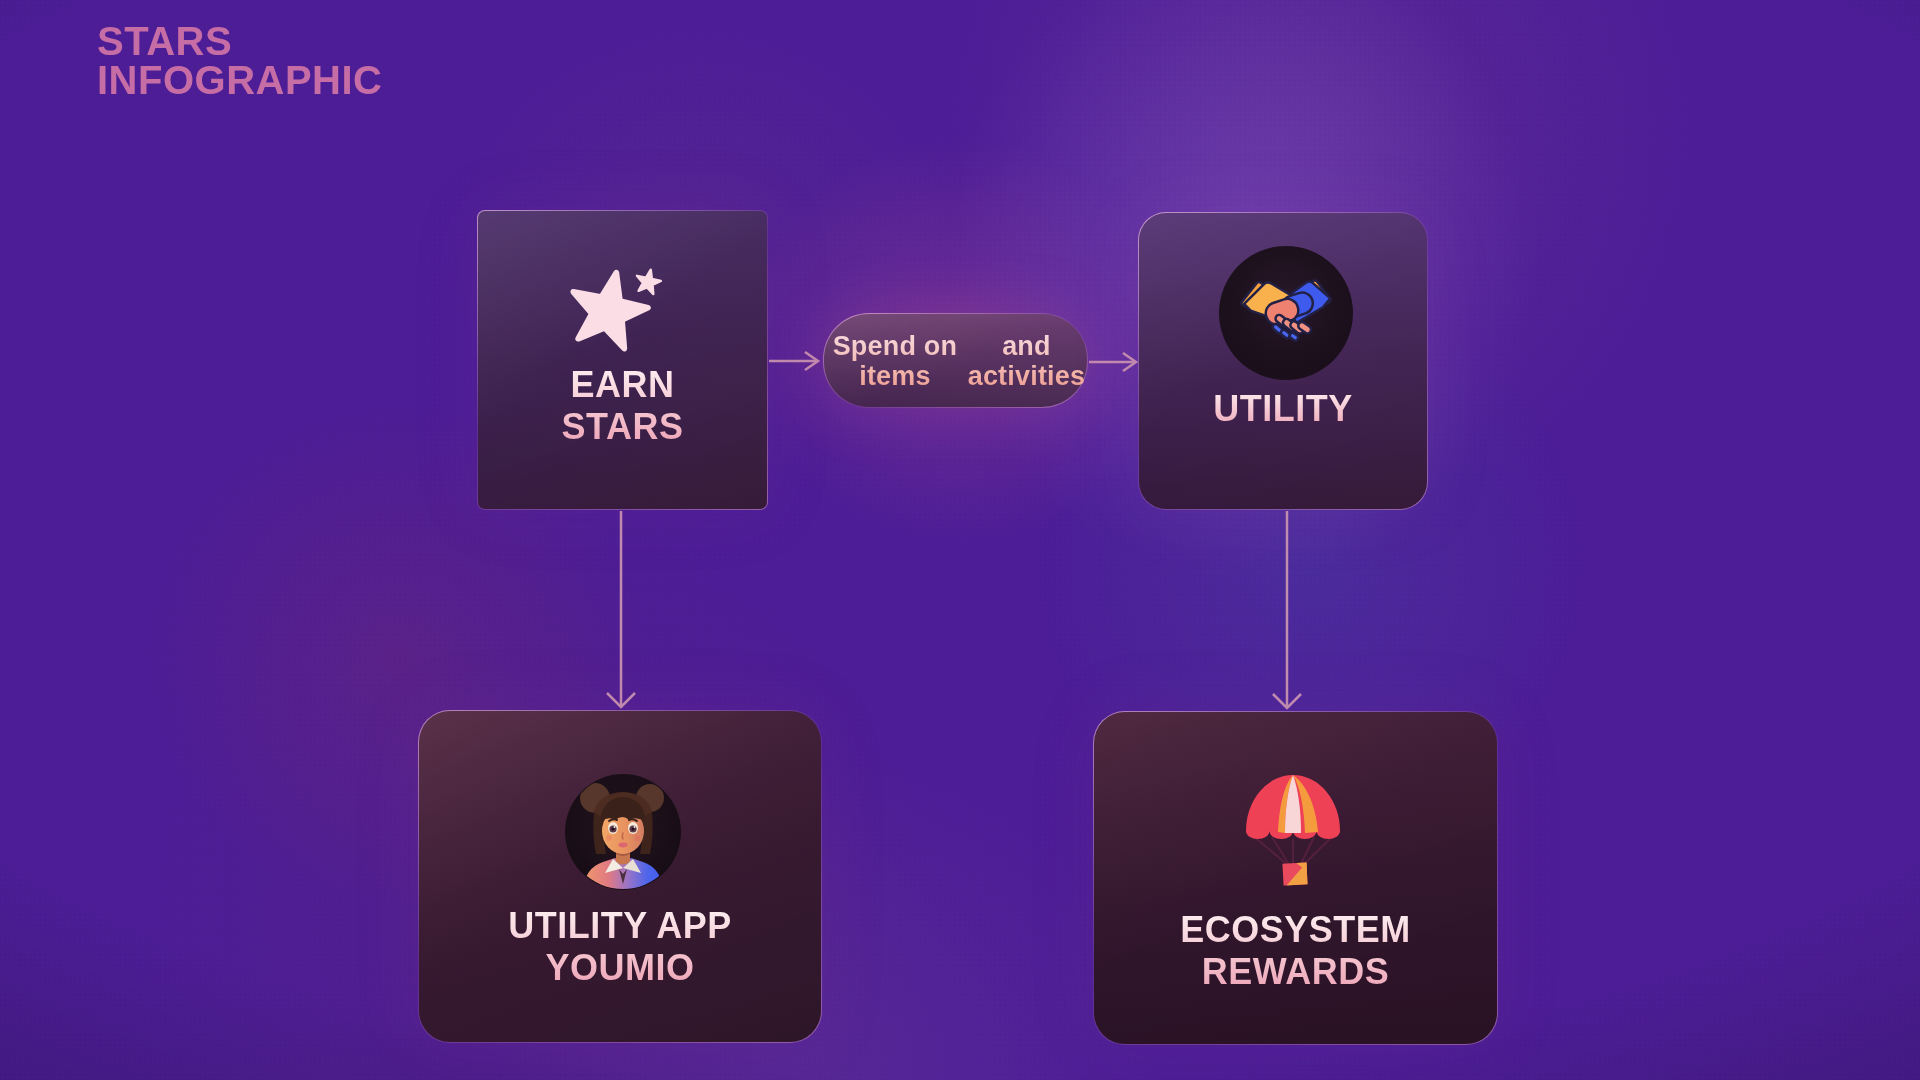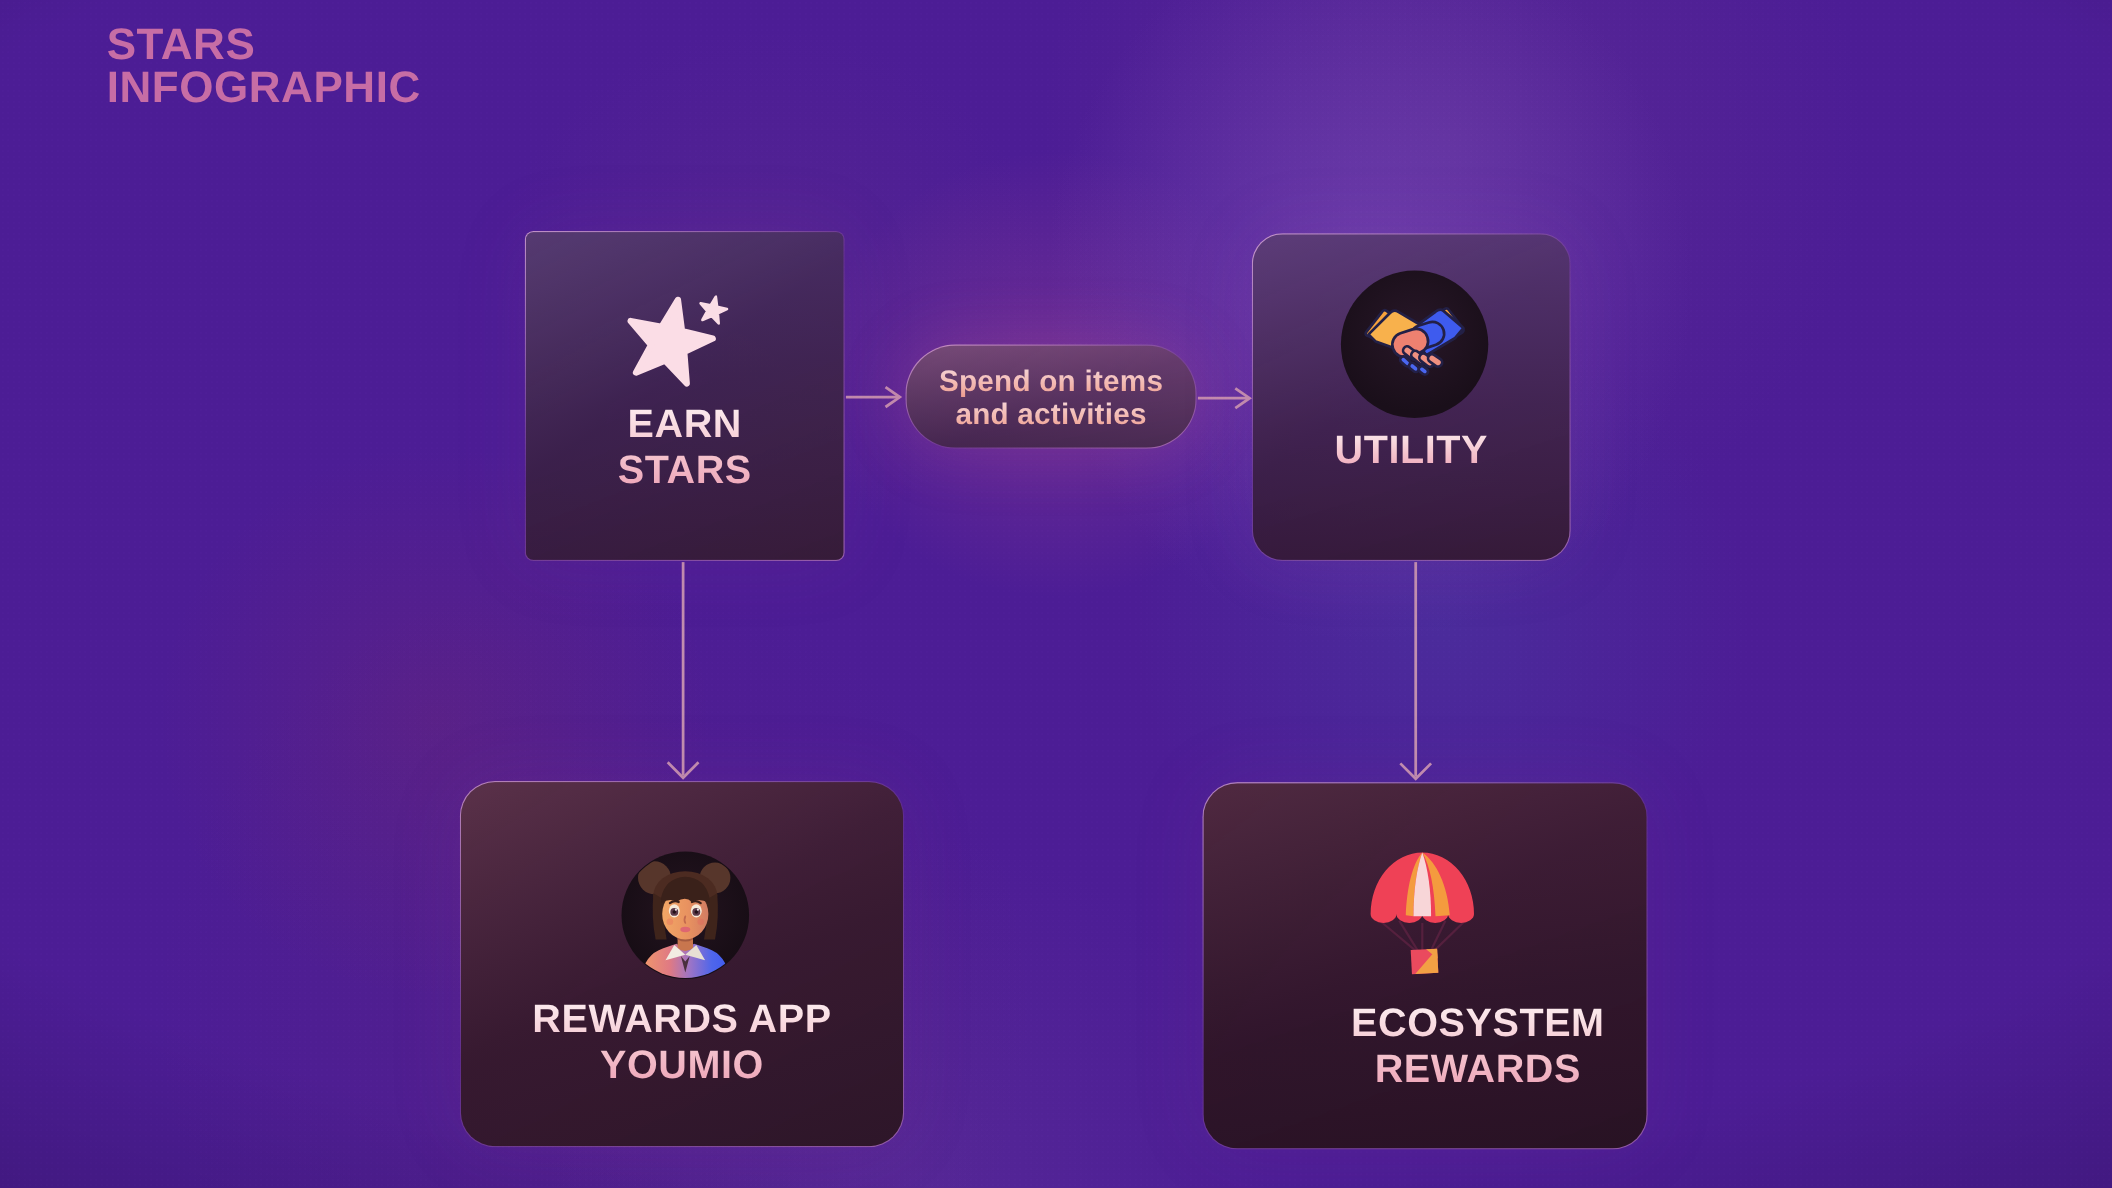--- a/index.html
+++ b/index.html
@@ -61,21 +61,21 @@
   .card-eco{
     left:1093px;top:711px;width:405px;height:334px;border-radius:32px;
     background:linear-gradient(170deg, rgba(72,35,55,.93) 0%, rgba(46,20,38,.95) 60%, rgba(36,16,30,.96) 100%) padding-box,
                linear-gradient(150deg, rgba(240,190,216,.65), rgba(140,84,128,.26) 45%, rgba(208,144,182,.52)) border-box;
   }
   .pill{
     position:absolute;left:823px;top:313px;width:265px;height:95px;border-radius:46px;
     border:1.5px solid transparent;
     background:linear-gradient(180deg, rgba(104,62,106,.85), rgba(64,36,72,.9)) padding-box,
                linear-gradient(160deg, rgba(240,186,212,.75), rgba(150,92,140,.35) 55%, rgba(208,146,184,.6)) border-box;
-    display:flex;flex-direction:column;align-items:center;justify-content:center;
+    display:flex;align-items:center;justify-content:center;
     box-shadow:0 0 55px 8px rgba(198,92,152,0.18);
   }
   
   .node-label{
     position:absolute;left:0;width:100%;text-align:center;
     font-size:36px;line-height:42px;font-weight:bold;letter-spacing:.5px;
     background:linear-gradient(180deg,#fdf1f3 0%,#f5c5cf 55%,#eda2b6 100%);
     -webkit-background-clip:text;background-clip:text;color:transparent;
   }
   .pill-label{
@@ -220,21 +220,21 @@
           <circle cx="49.5" cy="53" r="1" fill="#fff" opacity=".85"></circle>
             <circle cx="69.5" cy="53" r="1" fill="#fff" opacity=".85"></circle>
           <path d="M58 59 Q56.5 62.5 58 65" stroke="#c36a4e" stroke-width="1.6" fill="none" stroke-linecap="round"></path>
           <circle cx="44" cy="64" r="3" fill="rgba(230,90,90,0.28)"></circle>
             <circle cx="72" cy="64" r="3" fill="rgba(230,90,90,0.28)"></circle>
           <ellipse cx="58" cy="71" rx="4.5" ry="2.4" fill="#de6671"></ellipse>
         </g>
       </svg>
     </div>
     <div class="node-label" style="top:194px;">
-      <div>REWARDS APP</div>
+      <div>UTILITY APP</div>
       <div>YOUMIO</div>
     </div>
   </div>
 
   <div class="card card-eco">
     <svg class="icon" style="left:144px;top:57px;" width="110" height="120" viewBox="0 0 110 120">
       <g stroke="#55203e" stroke-width="2" fill="none">
         <path d="M14 66 L51 97"></path>
           <path d="M34 68 L52 97"></path>
           <path d="M55 70 L55 97"></path>
@@ -244,18 +244,18 @@
       <path d="M8 62 A47 56 0 0 1 102 62 a11.75 8 0 0 1 -23.5 0 a11.75 8 0 0 1 -23.5 0 a11.75 8 0 0 1 -23.5 0 a11.75 8 0 0 1 -23.5 0 Z" fill="#ef4156"></path>
       <path d="M55 6 C46 16 41 38 40 63 L47 64 C47 40 50 20 55 6 Z" fill="#f49b3e"></path>
       <path d="M55 6 C62 18 66 38 67 64 L80 63 C78 36 68 15 55 6 Z" fill="#f49b3e"></path>
       <path d="M55 6 C50 20 47 40 47 64 L63 64 C63 40 60 20 55 6 Z" fill="#f8d6d8"></path>
       <g transform="rotate(-3 57 105)">
         <path d="M45 94 L69 94 L69 116 L45 116 Z" fill="#ea4a5e"></path>
         <path d="M69 94 L69 116 L48 116 Z" fill="#f2a044"></path>
         <path d="M59 94 L69 94 L69 103 Z" fill="#f2a044"></path>
       </g>
     </svg>
-    <div class="node-label" style="top:197px;margin-left:48px;">
+    <div class="node-label" style="top:197px;">
       <div>ECOSYSTEM</div>
       <div>REWARDS</div>
     </div>
   </div>
 </div>
 
 </body></html>

